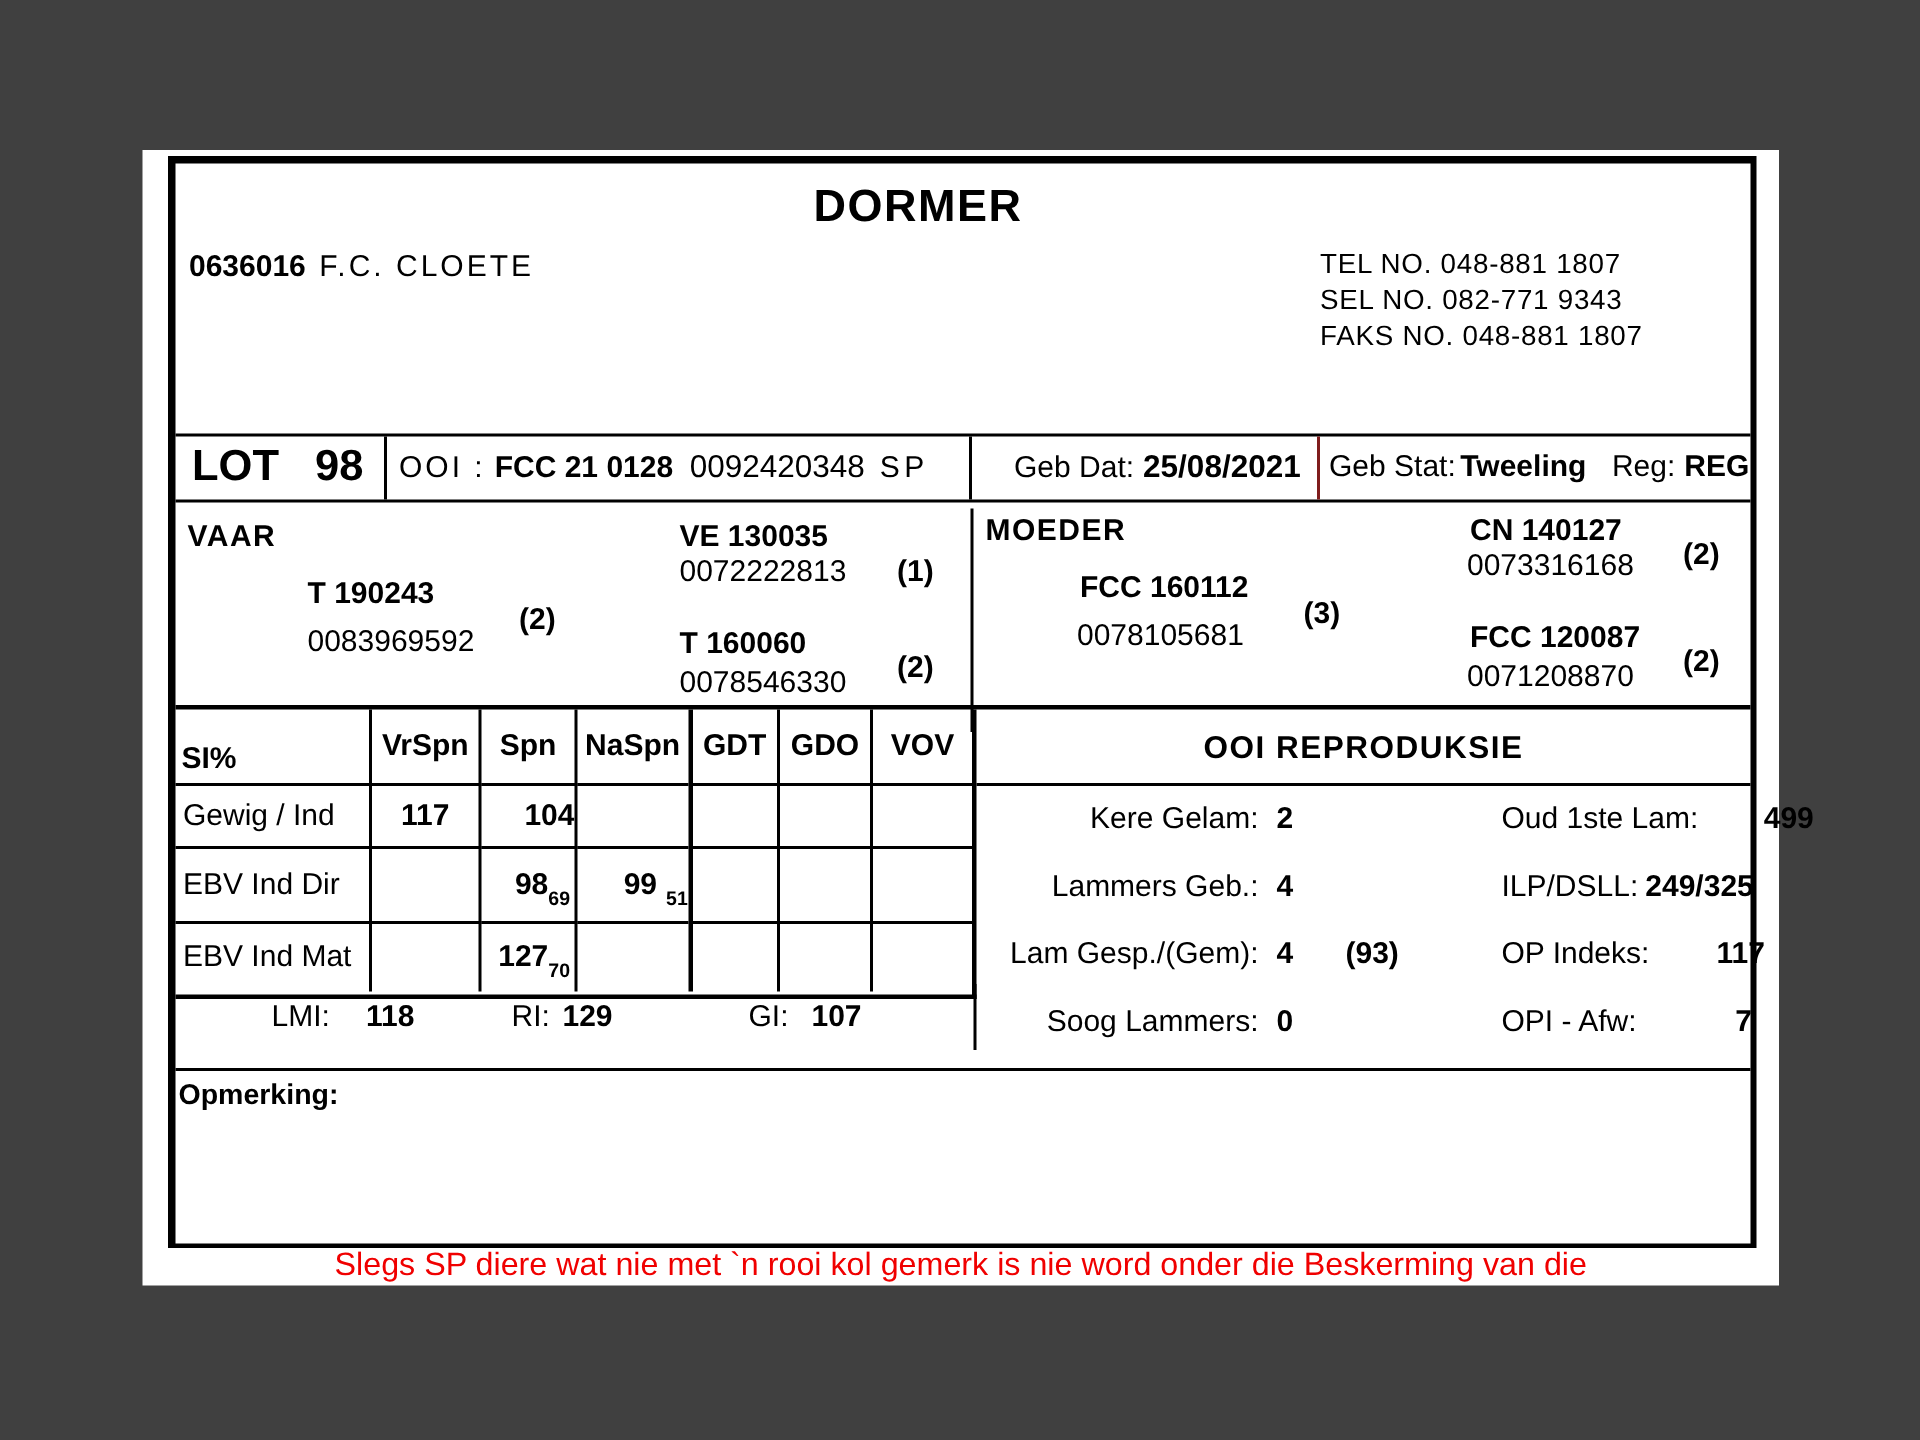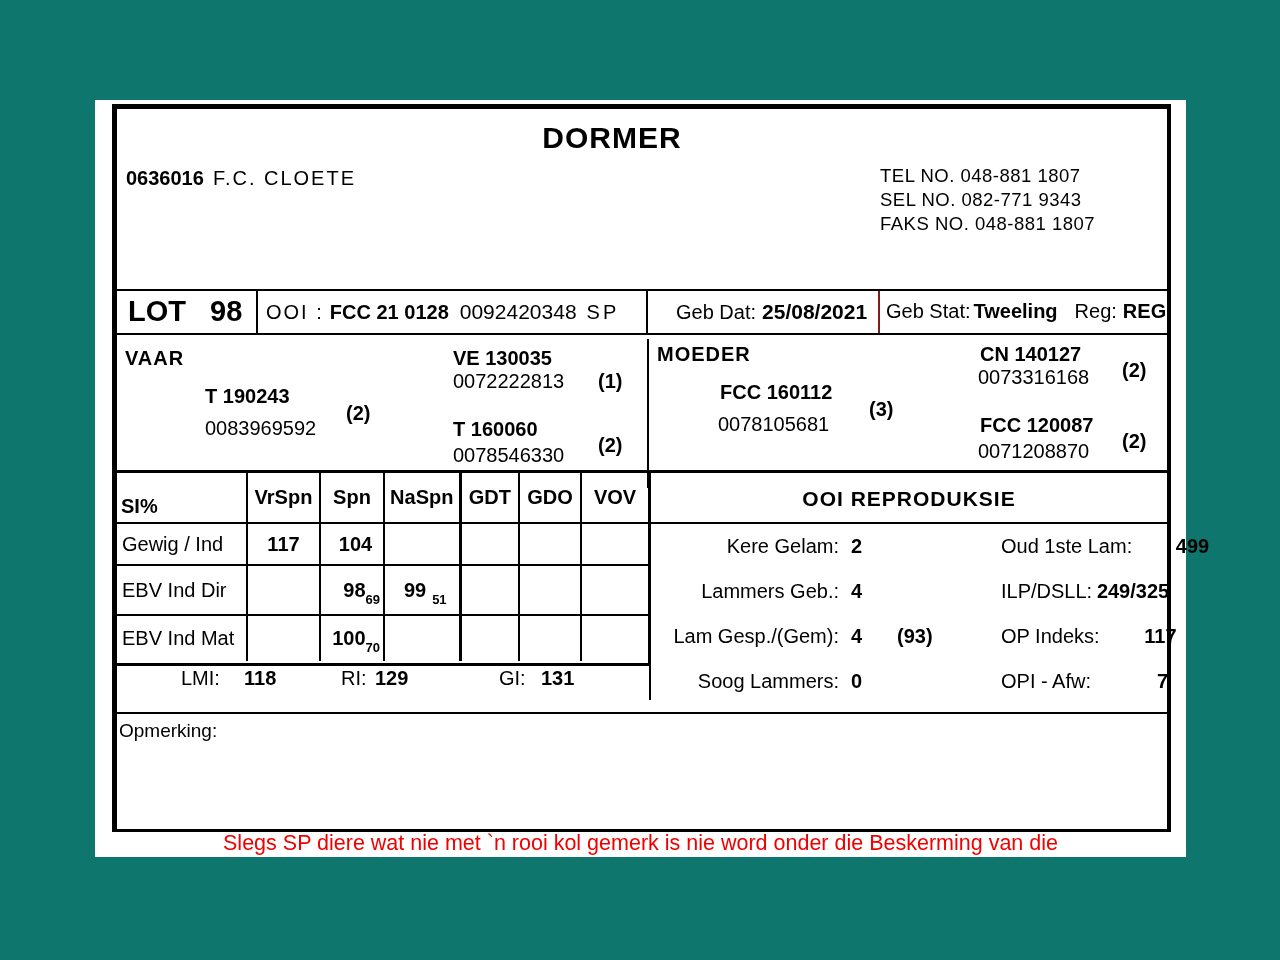--- a/index.html
+++ b/index.html
@@ -1,16 +1,16 @@
 <!DOCTYPE html>
 <html><head>
 <meta charset="utf-8">
 <style>
   html,body{margin:0;padding:0;}
-  .screen{position:relative;width:1280px;height:960px;background:#0f766e;
+  .screen{position:relative;width:1280px;height:960px;background:#404040;
           font-family:"Liberation Sans",sans-serif;color:#000;overflow:hidden;}
   .card{position:absolute;left:95px;top:100px;width:1091px;height:757px;background:#ffffff;}
   .doc{position:absolute;left:17px;top:4px;width:1059px;height:728px;
        border:5px solid #000;border-right-width:4px;border-bottom-width:3px;box-sizing:border-box;}
 
   
   .sec-header{position:absolute;left:0;top:0;width:100%;height:180px;}
   .doc-title{position:absolute;top:12px;left:0;width:100%;text-align:center;
              font-size:30px;font-weight:bold;letter-spacing:1px;transform:translateX(-30px);}
   .breeder{position:absolute;left:9px;top:58px;font-size:20px;white-space:nowrap;}
@@ -55,21 +55,21 @@
   .stats th,.stats td{border:2px solid #000;padding:0;font-size:20px;overflow:hidden;white-space:nowrap;}
   .stats th{font-weight:bold;text-align:center;}
   .stats th:first-child{text-align:left;padding-left:4px;vertical-align:bottom;padding-bottom:4px;}
   .stats td:first-child{font-weight:normal;text-align:left;padding-left:5px;}
   .stats tr:first-child th{border-top:none;}
   .stats tr:last-child td{border-bottom:none;}
   .stats th:first-child,.stats td:first-child{border-left:none;}
   .stats th:last-child,.stats td:last-child{border-right:none;}
   .stats .thickL{border-left-width:3px;}
   .stats td.v{font-weight:bold;text-align:center;}
-  .stats td.v-left{text-align:center;padding-left:7px;font-weight:bold;}
+  .stats td.v-left{text-align:right;padding-left:7px;font-weight:bold;}
   .stats td.v-right{text-align:right;padding-right:3px;font-weight:bold;}
   .sub{font-size:13px;font-weight:bold;position:relative;top:7px;}
   .gapsub{margin-left:6px;}
 
   .lmi-row{position:absolute;left:0;top:183px;width:534px;height:44px;box-sizing:border-box;
            border-right:2px solid #000;font-size:20px;line-height:44px;}
   .lmi-row span{position:absolute;white-space:nowrap;}
   .lmi-row .b{font-weight:bold;}
 
   .repro-box{position:absolute;left:534px;top:0;right:0;height:239px;}
@@ -78,21 +78,21 @@
   .repro-rows{position:absolute;left:0;top:51px;right:0;}
   .repro-row{display:grid;grid-template-columns:200px 46px 104px 1fr 86px;align-items:center;
              height:45px;font-size:20px;white-space:nowrap;}
   .r-lab{text-align:right;padding-right:12px;}
   .r-val{font-weight:bold;}
   .r-extra{font-weight:bold;}
   .r-lab2{text-align:right;}
   .r-val2{font-weight:bold;text-align:right;padding-right:9px;}
 
   
-  .sec-remarks{position:absolute;left:0;top:605px;width:100%;bottom:0;}
+  .sec-remarks{position:absolute;left:0;top:605px;width:100%;bottom:0;font-weight:bold;}
   .remarks-label{position:absolute;left:2px;top:6px;font-size:19px;}
 
   
   .footer-note{position:absolute;left:0;top:731px;width:100%;text-align:center;
                font-size:21.5px;color:#f00000;white-space:nowrap;}
 </style>
 </head>
 <body>
 
 <div class="screen">
@@ -190,37 +190,37 @@
               <td class="v"></td>
               <td class="v-right"><span>98</span><span class="sub">69</span></td>
               <td class="v-left"><span>99</span><span class="sub gapsub">51</span></td>
               <td class="thickL v"></td>
               <td class="v"></td>
               <td class="v"></td>
             </tr>
             <tr style="height:46px;">
               <td>EBV Ind Mat</td>
               <td class="v"></td>
-              <td class="v-right"><span>100</span><span class="sub">70</span></td>
+              <td class="v-right"><span>127</span><span class="sub">70</span></td>
               <td class="v"></td>
               <td class="thickL v"></td>
               <td class="v"></td>
               <td class="v"></td>
             </tr>
           </tbody>
             </table>
         </div>
 
         <div class="lmi-row">
           <span style="left:64px;">LMI:</span>
           <span class="b" style="left:127px;">118</span>
           <span style="left:224px;">RI:</span>
           <span class="b" style="left:258px;">129</span>
           <span style="left:382px;">GI:</span>
-          <span class="b" style="left:424px;">131</span>
+          <span class="b" style="left:424px;">107</span>
         </div>
 
         <div class="repro-box">
           <div class="repro-title">OOI REPRODUKSIE</div>
           <div class="repro-rows">
             <div class="repro-row">
               <span class="r-lab">Kere Gelam:</span>
               <span class="r-val">2</span>
               <span class="r-extra"></span>
               <span class="r-lab2">Oud 1ste Lam:</span>

